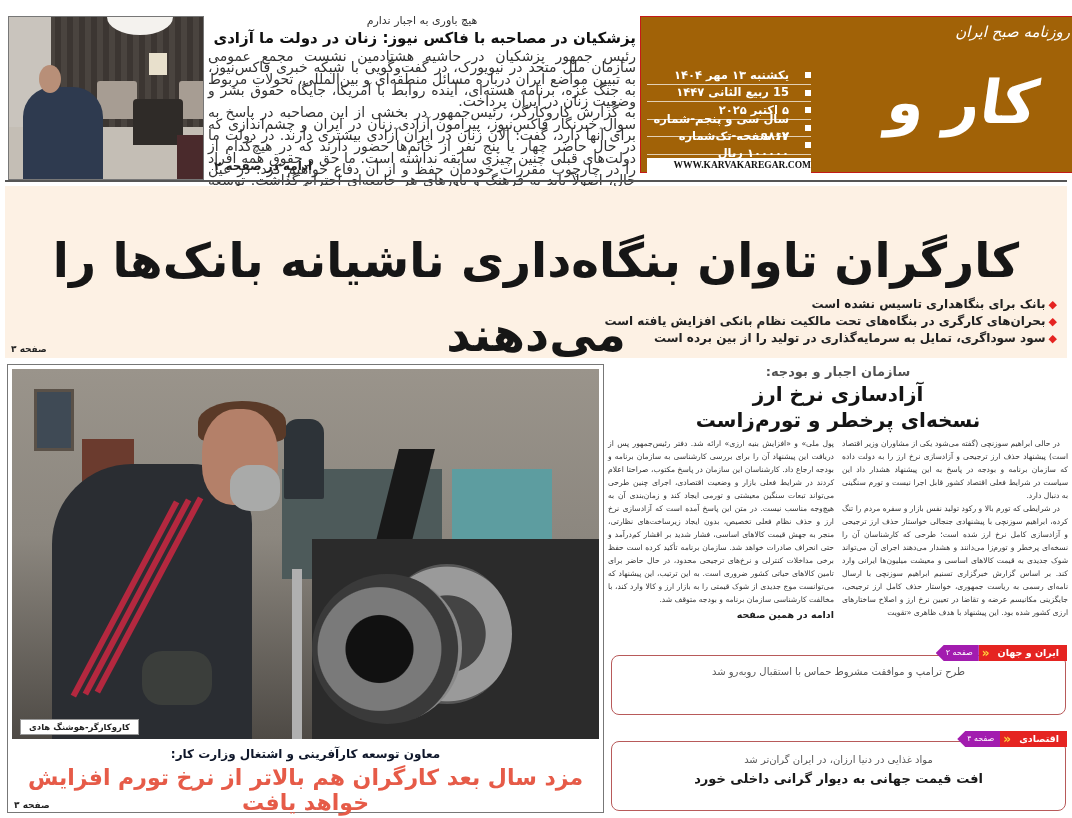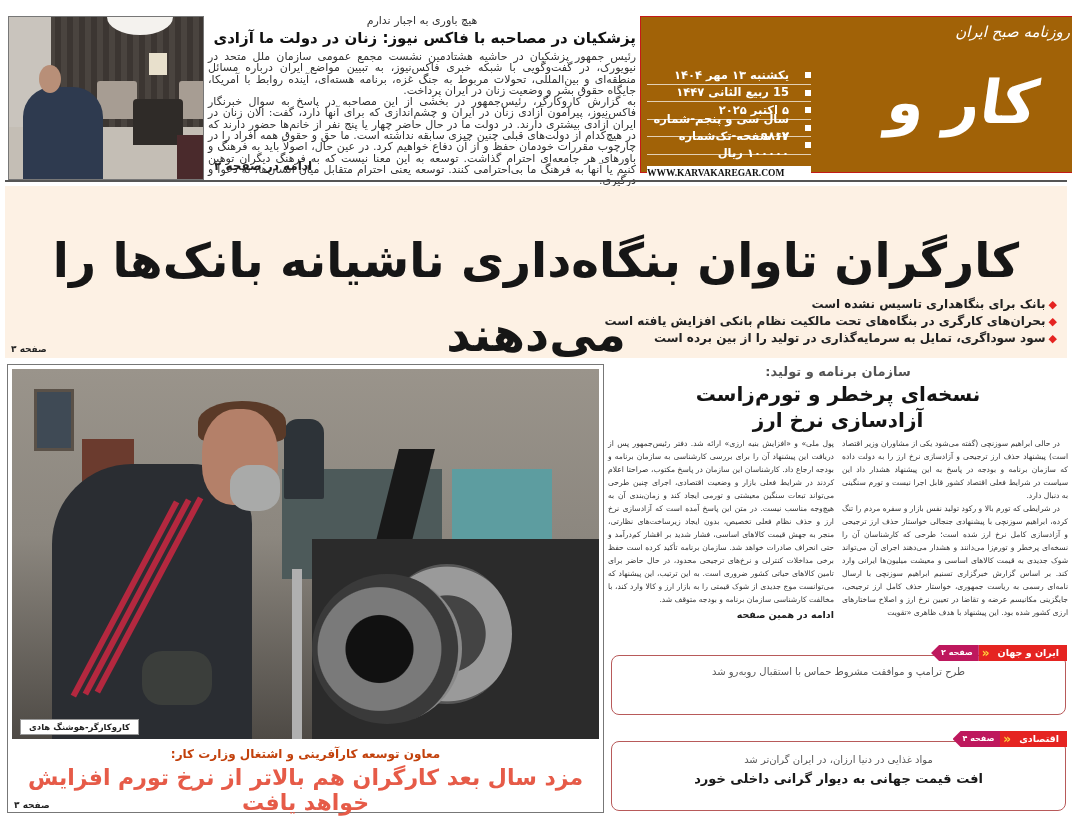--- a/index.html
+++ b/index.html
@@ -7,26 +7,26 @@
   body { font-family: "DejaVu Sans", sans-serif; color: #1a1a1a; position: relative; direction: rtl; }
 
   
   .top { position: absolute; left: 0; top: 0; width: 1072px; height: 182px; }
   .masthead { position: absolute; left: 640px; top: 16px; width: 439px; height: 157px; background: #a16207; border: 1px solid #c41a17; text-decoration: underline; }
   .mast-tag { position: absolute; right: 8px; top: 6px; color: #fff; font-family: "DejaVu Serif", serif; font-style: italic; font-size: 15px; }
   .mast-logo { position: absolute; right: 10px; top: 20px; width: 210px; height: 130px; color: #fff; font-family: "DejaVu Sans", sans-serif; font-weight: bold; font-size: 60px; line-height: 130px; text-align: center; letter-spacing: -2px; transform: skewX(-8deg); }
   .mast-info { position: absolute; left: 6px; top: 50px; width: 164px; }
   .mast-row { color: #fff; font-size: 11.5px; font-weight: bold; height: 17.5px; line-height: 17px; border-bottom: 1px solid rgba(255,255,255,0.7); display: flex; align-items: center; gap: 16px; }
   .mast-row .sq { width: 6px; height: 6px; background: #fff; display: inline-block; flex: 0 0 6px; }
-  .mast-url { margin-top: 11px; background: #fff; color: #111; font-family: "Liberation Serif", serif; font-size: 9.5px; font-weight: bold; text-align: left; height: 15px; line-height: 15px; direction: ltr; }
+  .mast-url { margin-top: 3px; background: #fff; color: #111; font-family: "Liberation Serif", serif; font-size: 9.5px; font-weight: bold; text-align: right; height: 15px; line-height: 15px; direction: ltr; }
 
   .top-story { position: absolute; left: 208px; top: 14px; width: 428px; height: 165px; }
   .top-kicker { text-align: center; font-size: 11px; color: #333; }
   .top-headline { text-align: right; font-size: 15px; font-weight: bold; color: #111; margin-top: 2px; white-space: nowrap; overflow: hidden; }
-  .top-body { font-size: 11px; line-height: 11.3px; color: #333; text-align: justify; margin-top: 4px; }
+  .top-body { font-size: 14px; line-height: 11.3px; color: #333; text-align: justify; margin-top: 4px; }
   .top-body p { margin: 0; }
   .top-cont { font-size: 12px; font-weight: bold; color: #222; position: absolute; left: 6px; bottom: 6px; }
 
   .top-photo { position: absolute; left: 8px; top: 16px; width: 196px; height: 164px; border: 1px solid #777; overflow: hidden; background: #5a534e; }
   .tp-curtain { position: absolute; left: 40px; top: 0; width: 156px; height: 110px; background: repeating-linear-gradient(90deg,#4a443f 0 6px,#3c3632 6px 12px); }
   .tp-wall { position: absolute; left: 0; top: 0; width: 42px; height: 164px; background: #c9c4bd; }
   .tp-light { position: absolute; left: 98px; top: -18px; width: 66px; height: 36px; border-radius: 50%; background: #f4f2ee; }
   .tp-lamp { position: absolute; left: 140px; top: 36px; width: 18px; height: 22px; background: #e8e0cc; }
   .tp-floor { position: absolute; left: 0; top: 110px; width: 196px; height: 54px; background: #c4beb5; }
   .tp-chair1 { position: absolute; left: 88px; top: 64px; width: 40px; height: 38px; background: #a79d93; border-radius: 3px; }
@@ -61,41 +61,41 @@
   .ph-chuck { position: absolute; left: 300px; top: 205px; width: 150px; height: 150px; border-radius: 50%; background: radial-gradient(circle at 45% 50%, #111 0 30%, #7a7a7a 31% 55%, #3a3a3a 56% 70%, #8a8a8a 71%); }
   .ph-chuck2 { position: absolute; left: 370px; top: 195px; width: 130px; height: 140px; border-radius: 50%; background: radial-gradient(circle at 50% 50%, #444 0 40%, #9a9a9a 41% 70%, #555 71%); }
   .ph-body { position: absolute; left: 40px; top: 95px; width: 200px; height: 290px; background: #2a2d32; border-radius: 80px 60px 0 0; }
   .ph-stripe { position: absolute; width: 6px; height: 220px; background: #b4283f; transform: rotate(28deg); }
   .ph-head { position: absolute; left: 190px; top: 40px; width: 76px; height: 96px; background: #b48069; border-radius: 45% 45% 40% 40%; }
   .ph-hair { position: absolute; left: 186px; top: 32px; width: 88px; height: 42px; background: #5a3a28; border-radius: 50% 50% 20% 20%; }
   .ph-mask { position: absolute; left: 218px; top: 96px; width: 50px; height: 46px; background: #a9aaa9; border-radius: 40%; }
   .ph-glove { position: absolute; left: 130px; top: 282px; width: 70px; height: 54px; background: #3b3e3b; border-radius: 20px; }
   .ph-post { position: absolute; left: 280px; top: 200px; width: 10px; height: 175px; background: #b0b0b0; }
   .ph-caption { position: absolute; left: 8px; bottom: 4px; background: #fff; border: 1px solid #999; font-size: 8.5px; font-weight: bold; color: #222; padding: 2px 8px; }
-  .photo-kicker { position: absolute; top: 382px; left: 0; width: 100%; text-align: center; font-size: 12px; font-weight: bold; color: #c2410c; }
+  .photo-kicker { position: absolute; top: 382px; left: 0; width: 100%; text-align: center; font-size: 12px; font-weight: bold; color: #0f172a; }
   .photo-headline { position: absolute; top: 400px; left: 0; width: 100%; text-align: center; font-size: 22px; font-weight: bold; color: #e65b48; letter-spacing: -0.5px; }
   .photo-page { position: absolute; left: 6px; bottom: 2px; font-size: 9px; font-weight: bold; color: #222; }
 
   
   .art { position: absolute; left: 608px; top: 362px; width: 460px; height: 280px; }
   .art-kicker { text-align: center; font-size: 13px; color: #555; font-weight: bold; margin-top: 2px; }
   .art-headline { text-align: center; font-size: 20px; font-weight: bold; color: #141414; line-height: 26px; margin-top: 2px; }
   .art-cols { display: flex; gap: 8px; margin-top: 4px; }
   .art-col { width: 226px; font-size: 7.6px; line-height: 13px; color: #333; text-align: justify; }
   .art-col p { text-indent: 8px; }
   .art-cont { font-size: 9.5px; font-weight: bold; color: #222; margin-top: 2px; }
 
   
   .sec { position: absolute; left: 611px; width: 455px; border: 1px solid #b85a5a; border-radius: 8px; }
   .sec1 { top: 655px; height: 60px; }
   .sec2 { top: 741px; height: 70px; }
   .sec-tag { position: absolute; right: -2px; top: -11px; height: 16px; display: flex; flex-direction: row; direction: rtl; }
   .tag-red { background: #e52421; color: #fff; font-size: 9.5px; font-weight: bold; padding: 0 8px; line-height: 16px; }
   .tag-chev { background: #e52421; color: #ffd23a; font-size: 12px; font-weight: bold; line-height: 16px; padding-left: 3px; }
-  .tag-black { background: #be185d; color: #fff; font-size: 8px; font-weight: bold; padding: 0 6px 0 10px; line-height: 16px; clip-path: polygon(8px 0,100% 0,100% 100%,8px 100%,0 50%); }
+  .tag-black { background: #a21caf; color: #fff; font-size: 8px; font-weight: normal; padding: 0 6px 0 10px; line-height: 16px; clip-path: polygon(8px 0,100% 0,100% 100%,8px 100%,0 50%); }
   .sec-kicker { text-align: center; font-size: 10px; color: #555; margin-top: 10px; }
   .sec-headline { text-align: center; font-size: 15px; font-weight: bold; color: #1a1a1a; margin-top: 6px; }
   .sec2 .sec-kicker { margin-top: 12px; }
   .sec2 .sec-headline { font-size: 13px; margin-top: 6px; }
 </style>
 </head>
 <body>
 
 <div class="top">
 
@@ -195,24 +195,24 @@
     <div class="ph-post"></div>
     <div class="ph-glove"></div>
     <div class="ph-caption">کاروکارگر-هوشنگ هادی</div>
   </div>
   <div class="photo-kicker">معاون توسعه کارآفرینی و اشتغال وزارت کار:</div>
   <div class="photo-headline">مزد سال بعد کارگران هم بالاتر از نرخ تورم افزایش خواهد یافت</div>
   <div class="photo-page">صفحه ۳</div>
 </div>
 
 <div class="art">
-  <div class="art-kicker">سازمان برنامه و تولید:</div>
+  <div class="art-kicker">سازمان اجبار و بودجه:</div>
   <div class="art-headline">
+    <div>آزادسازی نرخ ارز</div>
     <div>نسخه‌ای پرخطر و تورم‌زاست</div>
-    <div>آزادسازی نرخ ارز</div>
   </div>
   <div class="art-cols">
     <div class="art-col">
       <p>در حالی ابراهیم سوزنچی (گفته می‌شود یکی از مشاوران وزیر اقتصاد است) پیشنهاد حذف ارز ترجیحی و آزادسازی نرخ ارز را به دولت داده که سازمان برنامه و بودجه در پاسخ به این پیشنهاد هشدار داد این سیاست در شرایط فعلی اقتصاد کشور قابل اجرا نیست و تورم سنگینی به دنبال دارد.</p>
       <p>در شرایطی که تورم بالا و رکود تولید نفس بازار و سفره مردم را تنگ کرده، ابراهیم سوزنچی با پیشنهادی جنجالی خواستار حذف ارز ترجیحی و آزادسازی کامل نرخ ارز شده است؛ طرحی که کارشناسان آن را نسخه‌ای پرخطر و تورم‌زا می‌دانند و هشدار می‌دهند اجرای آن می‌تواند شوک جدیدی به قیمت کالاهای اساسی و معیشت میلیون‌ها ایرانی وارد کند. بر اساس گزارش خبرگزاری تسنیم ابراهیم سوزنچی با ارسال نامه‌ای رسمی به ریاست جمهوری، خواستار حذف کامل ارز ترجیحی، جایگزینی مکانیسم عرضه و تقاضا در تعیین نرخ ارز و اصلاح ساختارهای ارزی کشور شده بود. این پیشنهاد با هدف ظاهری «تقویت</p>
     </div>
     <div class="art-col">
       <p style="text-indent:0">پول ملی» و «افزایش بنیه ارزی» ارائه شد. دفتر رئیس‌جمهور پس از دریافت این پیشنهاد آن را برای بررسی کارشناسی به سازمان برنامه و بودجه ارجاع داد. کارشناسان این سازمان در پاسخ مکتوب، صراحتا اعلام کردند در شرایط فعلی بازار و وضعیت اقتصادی، اجرای چنین طرحی می‌تواند تبعات سنگین معیشتی و تورمی ایجاد کند و زمان‌بندی آن به هیچ‌وجه مناسب نیست. در متن این پاسخ آمده است که آزادسازی نرخ ارز و حذف نظام فعلی تخصیص، بدون ایجاد زیرساخت‌های نظارتی، منجر به جهش قیمت کالاهای اساسی، فشار شدید بر اقشار کم‌درآمد و حتی انحراف صادرات خواهد شد. سازمان برنامه تأکید کرده است حفظ برخی مداخلات کنترلی و نرخ‌های ترجیحی محدود، در حال حاضر برای تامین کالاهای حیاتی کشور ضروری است. به این ترتیب، این پیشنهاد که می‌توانست موج جدیدی از شوک قیمتی را به بازار ارز و کالا وارد کند، با مخالفت کارشناسی سازمان برنامه و بودجه متوقف شد.</p>
       <div class="art-cont">ادامه در همین صفحه</div>
     </div>

